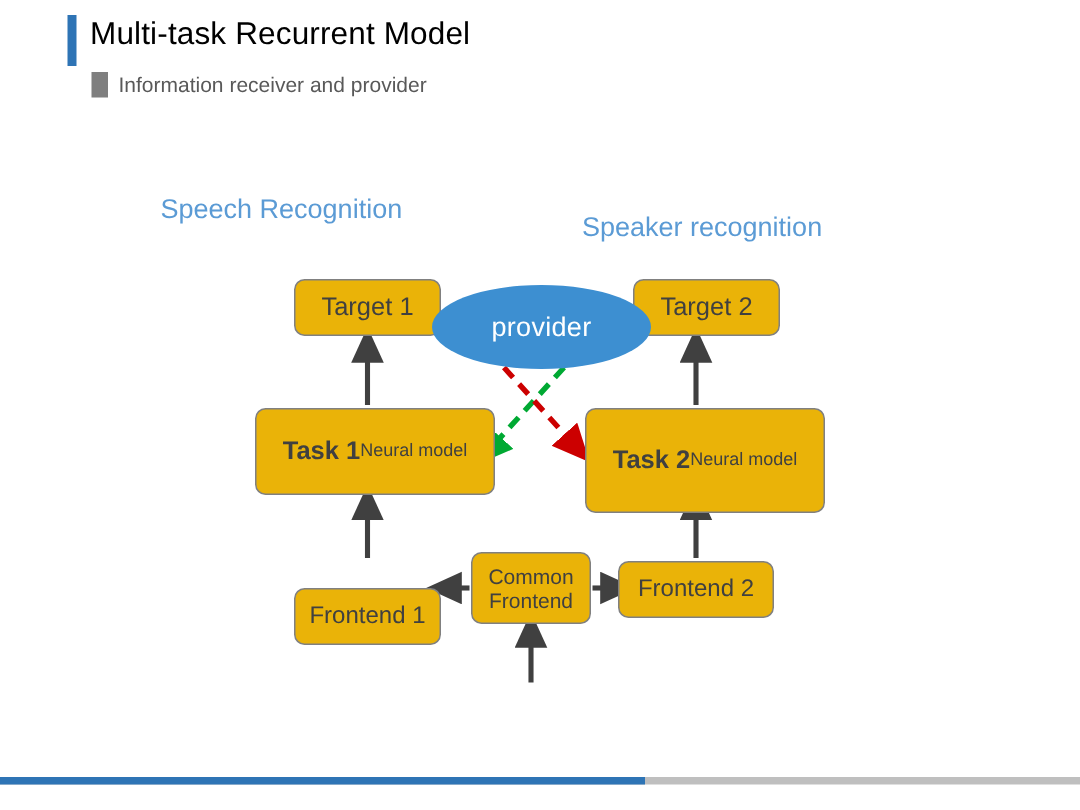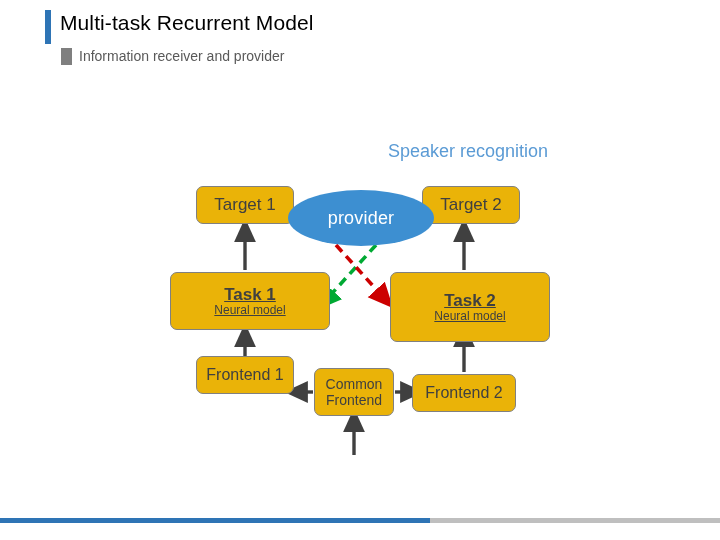--- a/index.html
+++ b/index.html
@@ -84,22 +84,20 @@
     align-items: center;
     justify-content: center;
     text-align: center;
     line-height: 1.12;
   }
   .node.target {
     font-size: 17px;
   }
   .node.task {
     font-size: 16px;
-    flex-direction: column;
-    text-decoration: underline;
   }
   .node.task .task-title {
     font-weight: bold;
     font-size: 17px;
   }
   .node.task .task-sub {
     font-size: 12px;
   }
   .node.frontend {
     font-size: 16px;
@@ -107,21 +105,21 @@
   .node.common {
     font-size: 14px;
     line-height: 1.15;
   }
 
   
   #target1   { left: 196px; top: 186px;  width: 98px;  height: 38px; }
   #target2   { left: 422px; top: 186px;  width: 98px;  height: 38px; }
   #task1     { left: 170px; top: 272px;  width: 160px; height: 58px; }
   #task2     { left: 390px; top: 272px;  width: 160px; height: 70px; }
-  #frontend1 { left: 196px; top: 356px;  width: 98px;  height: 38px; }
+  #frontend1 { left: 196px; top: 392px;  width: 98px;  height: 38px; }
   #frontend2 { left: 412px; top: 374px;  width: 104px; height: 38px; }
   #common    { left: 314px; top: 368px;  width: 80px;  height: 48px; }
 
   
   .ellipse {
     position: absolute;
     background: #3d8fd1;
     border-radius: 50%;
     color: #ffffff;
     display: flex;
@@ -163,20 +161,21 @@
 </head>
 <body>
 
 <div class="slide">
 
   <div class="title-bar"></div>
   <div class="title-text">Multi-task Recurrent Model</div>
   <div class="subtitle-bar"></div>
   <div class="subtitle-text">Information receiver and provider</div>
 
+  <div class="col-head left">Speech Recognition</div>
   <div class="col-head right">Speaker recognition</div>
 
   <div class="diagram">
 
     <svg class="arrows" viewBox="0 0 720 540" xmlns="http://www.w3.org/2000/svg">
       <defs>
         <marker id="ah-dark" markerWidth="7" markerHeight="7" refX="3.2" refY="3.2" orient="auto">
           <path d="M0,0 L7,3.2 L0,6.4 z" fill="#404040"></path>
         </marker>
         <marker id="ah-green" markerWidth="7" markerHeight="7" refX="3.2" refY="3.2" orient="auto">

